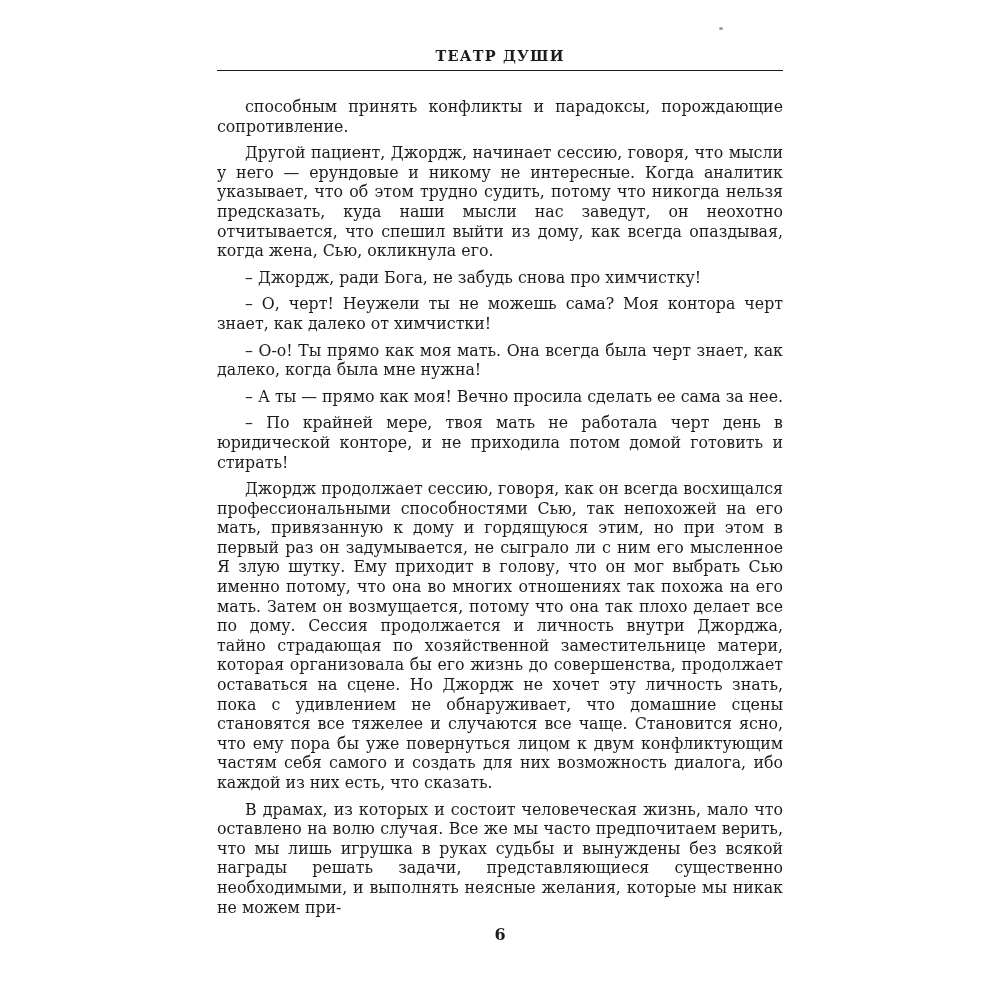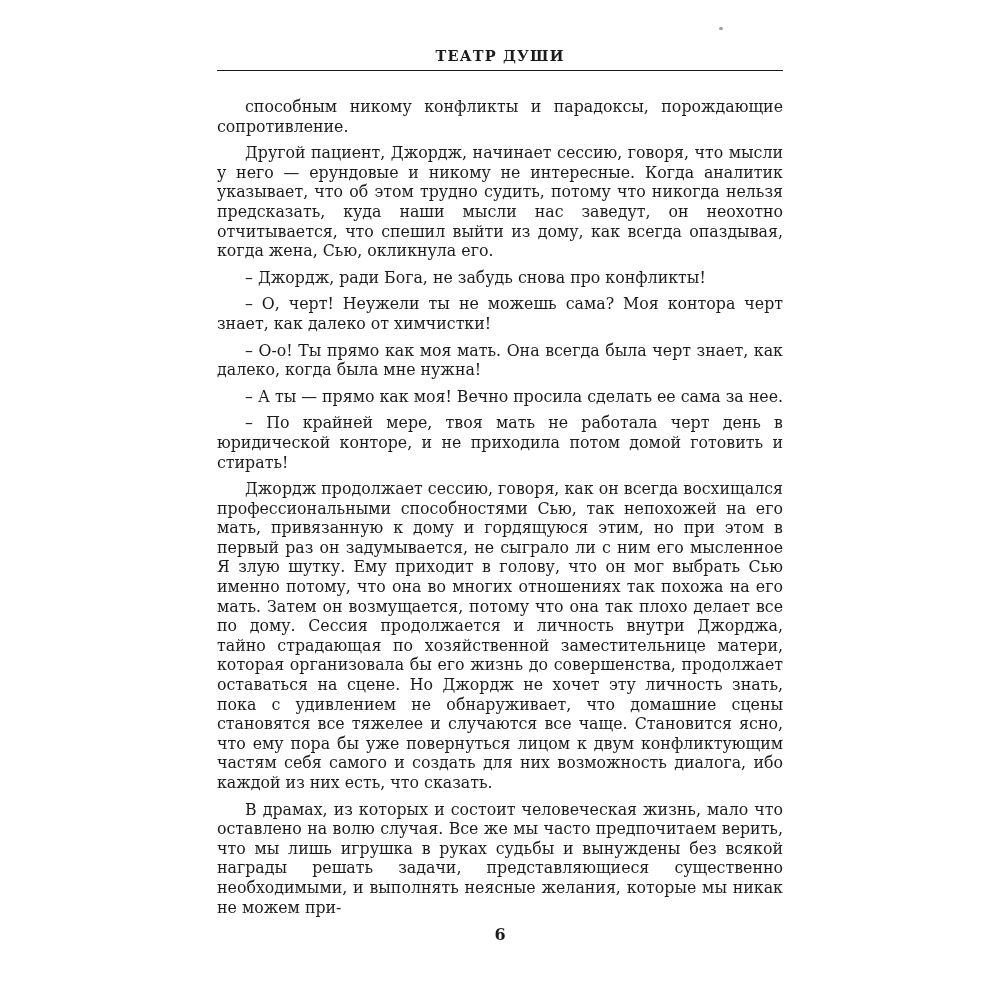--- a/index.html
+++ b/index.html
@@ -79,23 +79,23 @@
 
   <span class="speck"></span>
 
   <header class="page-header">
     <div class="book-title">ТЕАТР ДУШИ</div>
     <div class="header-rule"></div>
   </header>
 
   <main class="body-text">
 
-  <p class="para">способным никому конфликты и парадоксы, порождающие сопротивление.</p>
+  <p class="para">способным принять конфликты и парадоксы, порождающие сопротивление.</p>
       <p class="para">Другой пациент, Джордж, начинает сессию, говоря, что мысли у него — ерундовые и никому не интересные. Когда аналитик указывает, что об этом трудно судить, потому что никогда нельзя предсказать, куда наши мысли нас заведут, он неохотно отчитывается, что спешил выйти из дому, как всегда опаздывая, когда жена, Сью, окликнула его.</p>
-      <p class="para">– Джордж, ради Бога, не забудь снова про конфликты!</p>
+      <p class="para">– Джордж, ради Бога, не забудь снова про химчистку!</p>
       <p class="para">– О, черт! Неужели ты не можешь сама? Моя контора черт знает, как далеко от химчистки!</p>
       <p class="para">– О-о! Ты прямо как моя мать. Она всегда была черт знает, как далеко, когда была мне нужна!</p>
       <p class="para">– А ты — прямо как моя! Вечно просила сделать ее сама за нее.</p>
       <p class="para">– По крайней мере, твоя мать не работала черт день в юридической конторе, и не приходила потом домой готовить и стирать!</p>
       <p class="para">Джордж продолжает сессию, говоря, как он всегда восхищался профессиональными способностями Сью, так непохожей на его мать, привязанную к дому и гордящуюся этим, но при этом в первый раз он задумывается, не сыграло ли с ним его мысленное Я злую шутку. Ему приходит в голову, что он мог выбрать Сью именно потому, что она во многих отношениях так похожа на его мать. Затем он возмущается, потому что она так плохо делает все по дому. Сессия продолжается и личность внутри Джорджа, тайно страдающая по хозяйственной заместительнице матери, которая организовала бы его жизнь до совершенства, продолжает оставаться на сцене. Но Джордж не хочет эту личность знать, пока с удивлением не обнаруживает, что домашние сцены становятся все тяжелее и случаются все чаще. Становится ясно, что ему пора бы уже повернуться лицом к двум конфликтующим частям себя самого и создать для них возможность диалога, ибо каждой из них есть, что сказать.</p>
       <p class="para">В драмах, из которых и состоит человеческая жизнь, мало что оставлено на волю случая. Все же мы часто предпочитаем верить, что мы лишь игрушка в руках судьбы и вынуждены без всякой награды решать задачи, представляющиеся существенно необходимыми, и выполнять неясные желания, которые мы никак не можем при-</p>
     </main>
 
   <footer class="page-footer">
     <div class="page-number">6</div>

